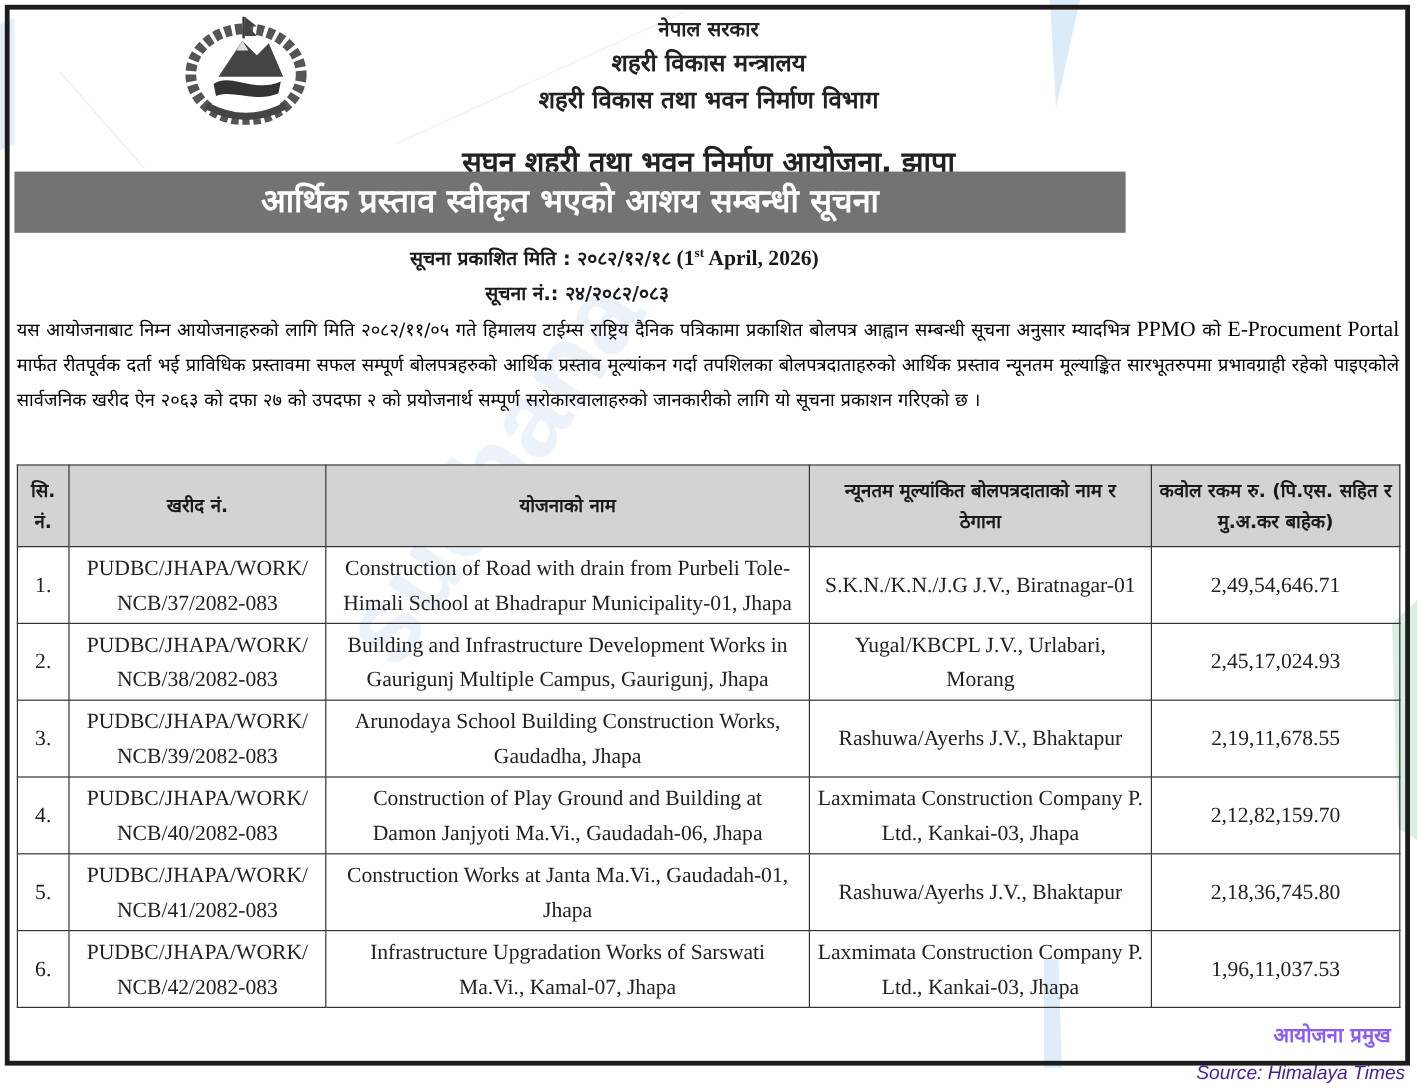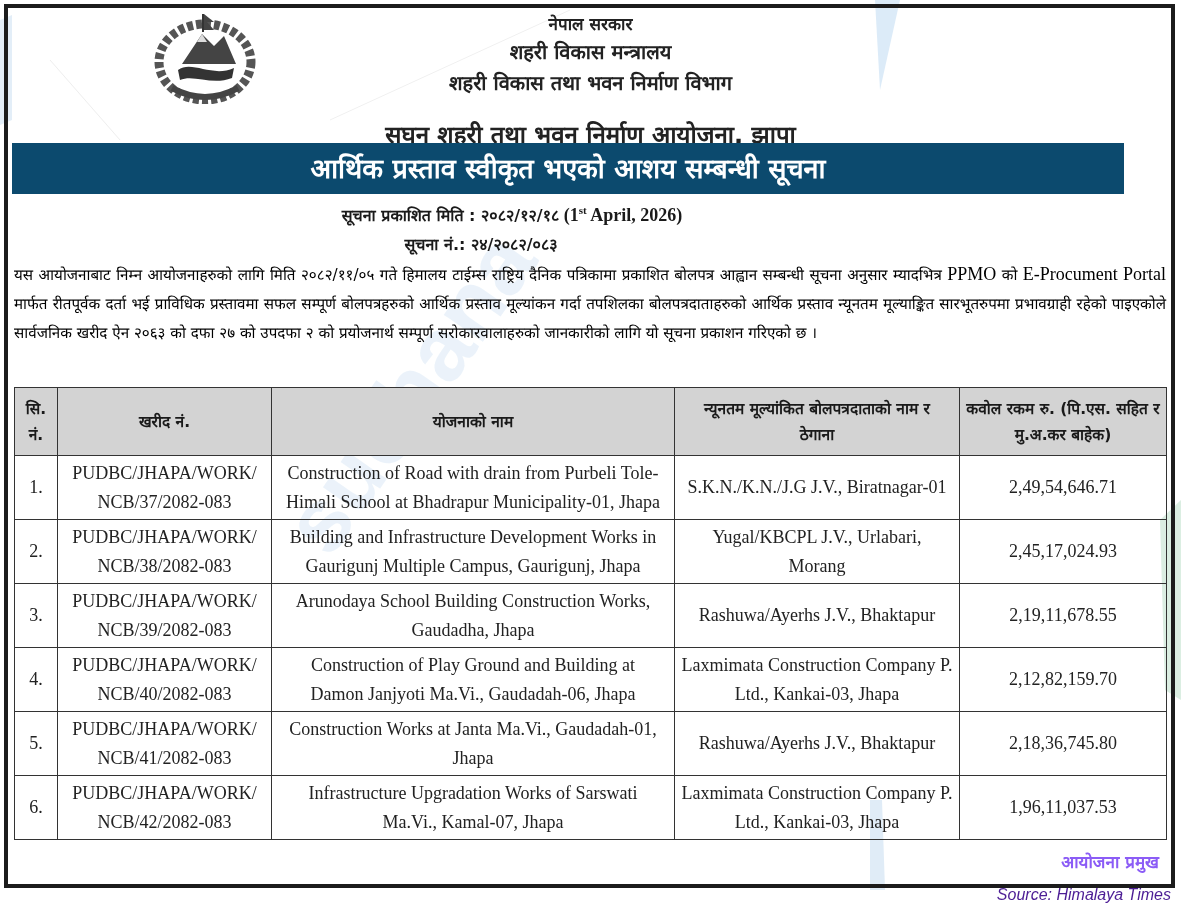--- a/index.html
+++ b/index.html
@@ -4,21 +4,21 @@
 <style>
   html, body { margin:0; padding:0; background:#ffffff; }
   body { width:1181px; height:910px; position:relative; overflow:hidden; font-family:"Liberation Serif", serif; color:#1a1a1a; }
   .frame { position:absolute; left:4px; top:4px; width:1163px; height:876px; border:4px solid #1c1c1c; box-sizing:content-box; }
   .logo { position:absolute; left:152px; top:12px; width:106px; height:92px; }
   .hdr { position:absolute; left:0; width:1181px; text-align:center; font-family:"DejaVu Sans", sans-serif; font-weight:bold; color:#222; white-space:nowrap; }
   .h1 { top:12px; font-size:17px; }
   .h2 { top:38px; font-size:20px; }
   .h3 { top:69px; font-size:20px; }
   .h4 { top:102px; font-size:24px;margin-top:15px; }
-  .titlebar { position:absolute; left:12px; top:143px; width:1112px; height:51px; background:#0c4a6e; color:#fff; text-align:center; font-family:"DejaVu Sans", sans-serif; font-weight:bold; font-size:27px; line-height:51px; }
+  .titlebar { position:absolute; left:12px; top:143px; width:926px; height:51px; background:#737373; color:#fff; text-align:center; font-family:"DejaVu Sans", sans-serif; font-weight:bold; font-size:27px; line-height:51px; }
   .date-line { position:absolute; left:0; width:1024px; top:204px; text-align:center; font-weight:bold; font-size:18px; }
   .date-line .dev { font-family:"DejaVu Sans", sans-serif; font-size:16px; }
   .date-line sup { font-size:11px; }
   .num-line { position:absolute; left:0; width:962px; top:233px; text-align:center; font-family:"DejaVu Sans", sans-serif; font-weight:bold; font-size:16px; }
   .para { position:absolute; left:14px; top:260px; width:1152px; font-family:"DejaVu Sans", sans-serif; font-size:15.2px; line-height:29px; text-align:justify; text-align-last:left; color:#000000; }
   .para .en { font-family:"Liberation Serif", serif; font-size:18px; }
   table.bids { position:absolute; left:14px; top:387px; width:1152px; border-collapse:collapse; table-layout:fixed; }
   table.bids th, table.bids td { border:1.5px solid #333; text-align:center; vertical-align:middle; padding:0 4px; }
   table.bids th { background:#d3d3d3; height:67px; font-family:"DejaVu Sans", sans-serif; font-weight:bold; font-size:15.5px; line-height:26px; color:#1a1a1a; }
   table.bids td { height:63px; font-family:"Liberation Serif", serif; font-size:18px; line-height:29px; color:#222; }

